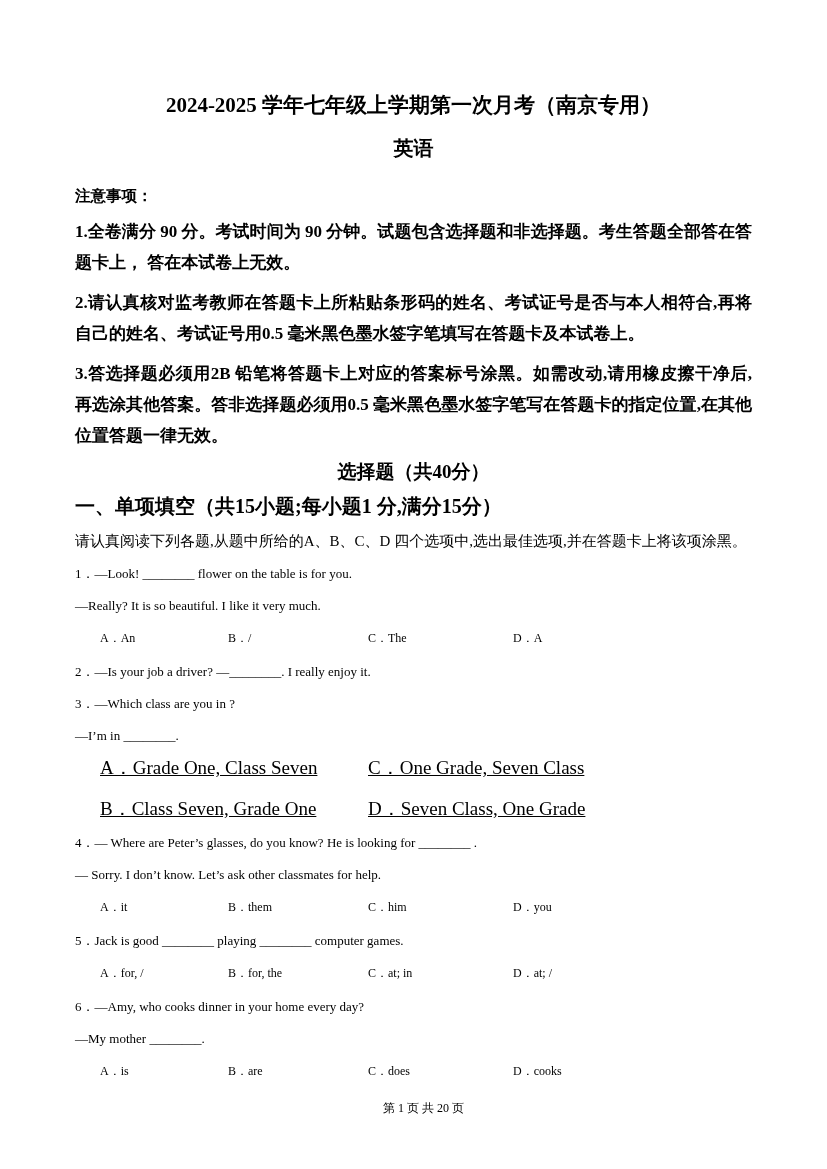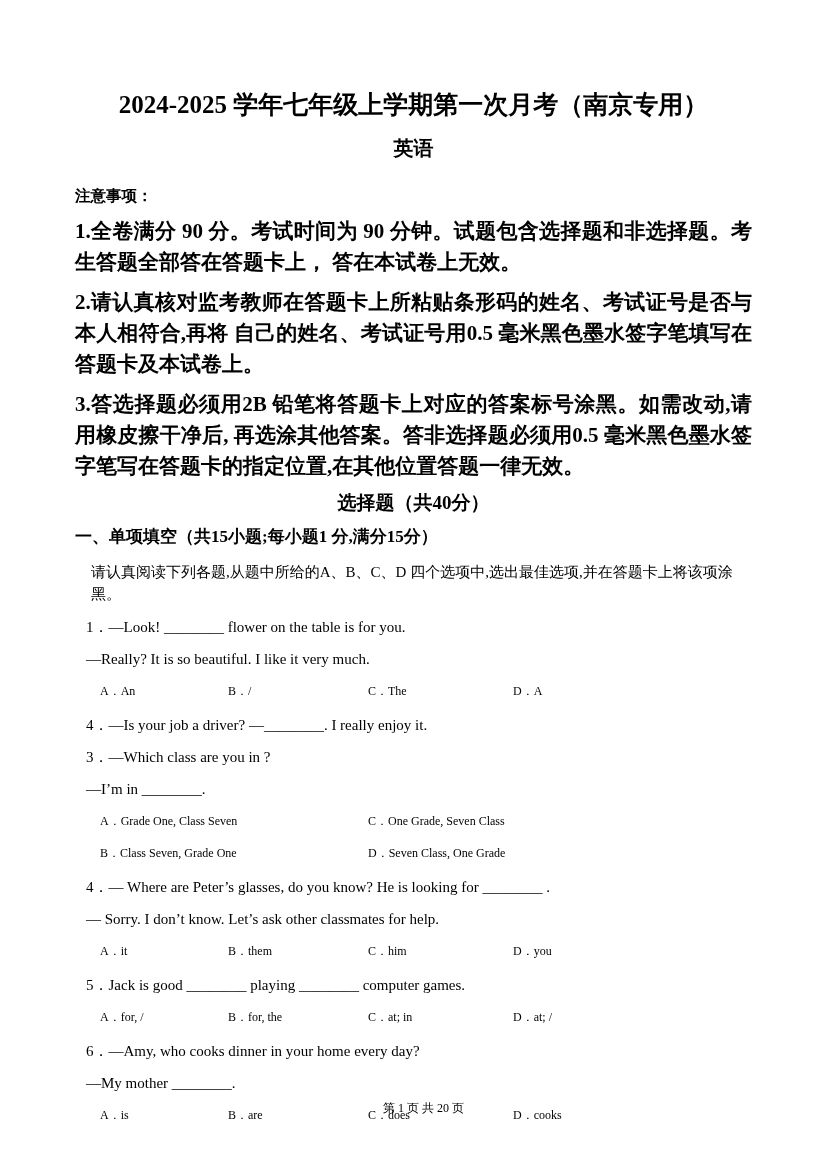--- a/index.html
+++ b/index.html
@@ -12,89 +12,90 @@
     height: 1169px;
     margin: 0 auto;
     background: #ffffff;
     box-sizing: border-box;
     padding: 90px 75px 0 75px;
     position: relative;
     font-family: "Liberation Serif", "DejaVu Serif", serif;
     color: #000000;
   }
   .exam-title {
-    font-size: 25px;
+    font-size: 21px;
     font-weight: bold;
     text-align: center;
     margin: 0;
     line-height: 30px;
   }
   .exam-subject {
     font-size: 20px;
     font-weight: bold;
     text-align: center;
     margin: 8px 0 16px 0;
     line-height: 40px;
   }
   .notice-heading {
     font-size: 15.5px;
     font-weight: bold;
     margin: 0 0 8px 0;
     line-height: 24px;
   }
   .notice {
-    font-size: 21px;
+    font-size: 17px;
     font-weight: bold;
     line-height: 31px;
     margin: 0 0 9px 0;
     text-align: justify;
   }
   .section-title {
     font-size: 19px;
     font-weight: bold;
     text-align: center;
     margin: 4px 0 10px 0;
     line-height: 24px;
   }
   .part-title {
-    font-size: 17px;
+    font-size: 20px;
     font-weight: bold;
     margin: 0 0 12px 0;
     line-height: 24px;
   }
   .part-instruction {
     font-size: 15px;
-    margin: 0 0 12px 16px;
+    margin: 0 0 12px 0;
     line-height: 22px;
   }
   .question {
     margin: 0;
   }
   .q-line {
-    font-size: 15px;
+    font-size: 13px;
     line-height: 20px;
-    margin: 0 0 12px 11px;
+    margin: 0 0 12px 0;
   }
   .options-row {
     display: flex;
     margin: 0 0 14px 25px;
     font-size: 12px;
     line-height: 20px;
   }
   .options-row .opt:nth-child(1) { width: 128px; }
   .options-row .opt:nth-child(2) { width: 140px; }
   .options-row .opt:nth-child(3) { width: 145px; }
   .options-row .opt:nth-child(4) { flex: 1; }
   .options-grid {
     display: grid;
     grid-template-columns: 268px auto;
-    row-gap: 12px;
+    row-gap: 21px;
     margin: 0 0 14px 25px;
-    font-size: 12px;
+    font-size: 19px;
     line-height: 20px;
+    text-decoration: underline;
   }
   .page-footer {
     position: absolute;
     left: 0;
     right: 0;
     bottom: 40px;
     text-align: center;
     font-size: 12px;
     color: #000000;
     font-family: "Liberation Serif", "DejaVu Serif", serif;
@@ -123,21 +124,21 @@
     <p class="q-line">—Really? It is so beautiful. I like it very much.</p>
     <div class="options-row">
       <span class="opt">A．An</span>
       <span class="opt">B．/</span>
       <span class="opt">C．The</span>
       <span class="opt">D．A</span>
     </div>
   </div>
 
   <div class="question">
-    <p class="q-line">4．—Is your job a driver? —________. I really enjoy it.</p>
+    <p class="q-line">2．—Is your job a driver? —________. I really enjoy it.</p>
   </div>
 
   <div class="question">
     <p class="q-line">3．—Which class are you in ?</p>
     <p class="q-line">—I’m in ________.</p>
     <div class="options-grid">
       <span class="opt">A．Grade One, Class Seven</span>
       <span class="opt">C．One Grade, Seven Class</span>
       <span class="opt">B．Class Seven, Grade One</span>
       <span class="opt">D．Seven Class, One Grade</span>

